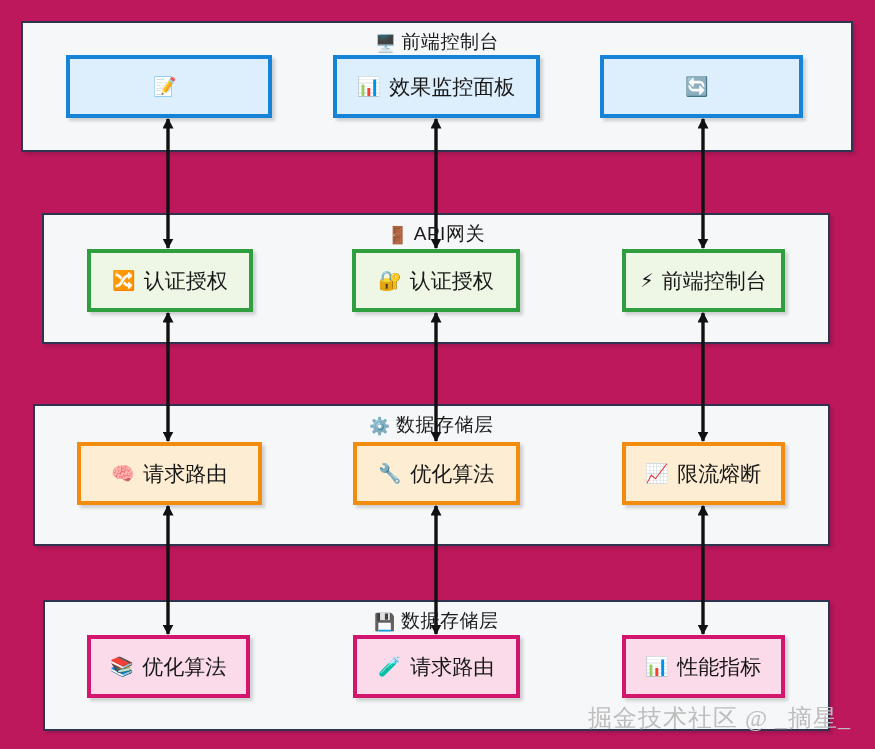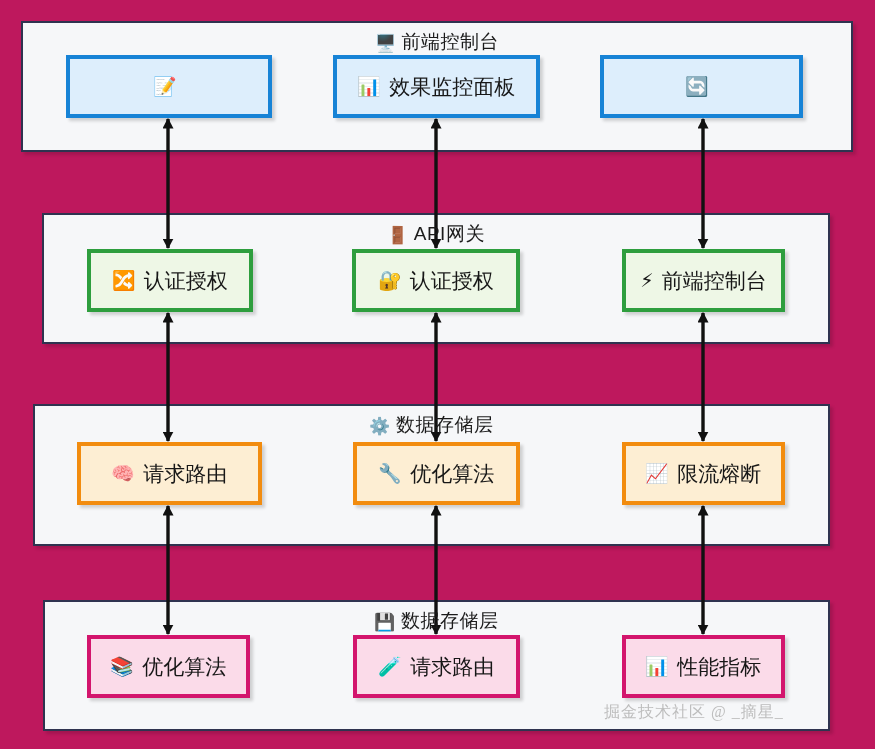--- a/index.html
+++ b/index.html
@@ -75,27 +75,26 @@
   
   .conn {
     position: absolute;
     z-index: 2;
   }
   .conn svg { display: block; overflow: visible; }
 
   
   .watermark {
     position: absolute;
-    font-size: 16px;
+    font-size: 24px;
     color: #bdbdbd;
     white-space: nowrap;
     letter-spacing: 1px;
     z-index: 8;
     font-family: "Liberation Serif", "DejaVu Serif", serif;
-    margin-left: 16px;
   }
 </style>
 </head>
 <body>
 
 <div id="canvas">
 
   <div class="conn" style="left:0;top:0;width:875px;height:749px;">
     <svg width="875" height="749" viewBox="0 0 875 749">
       <defs>

